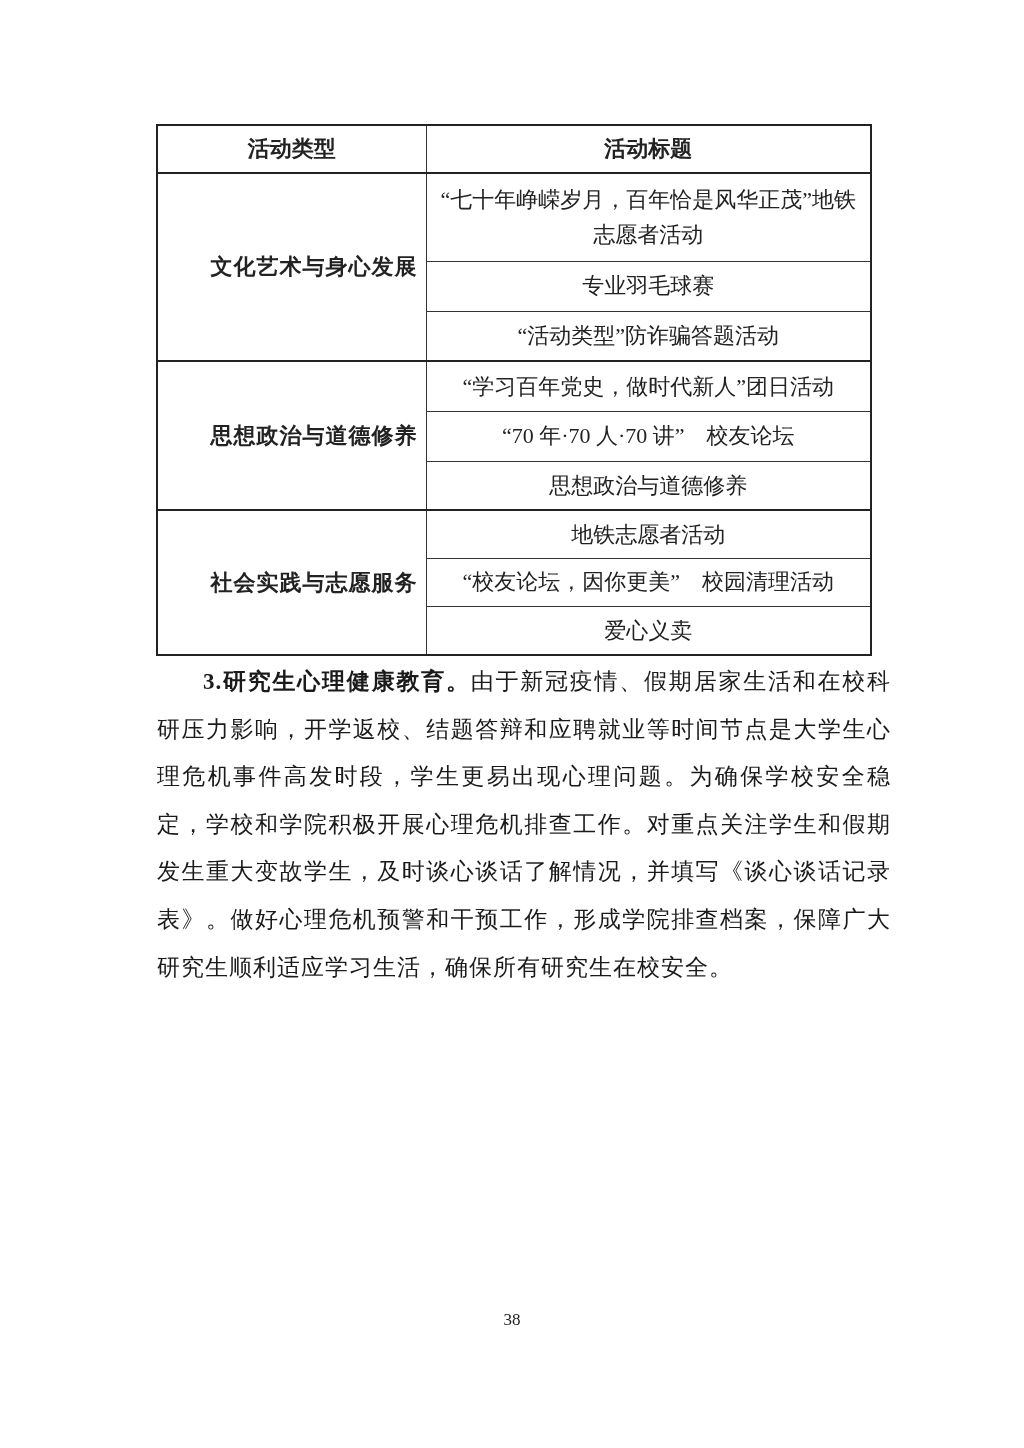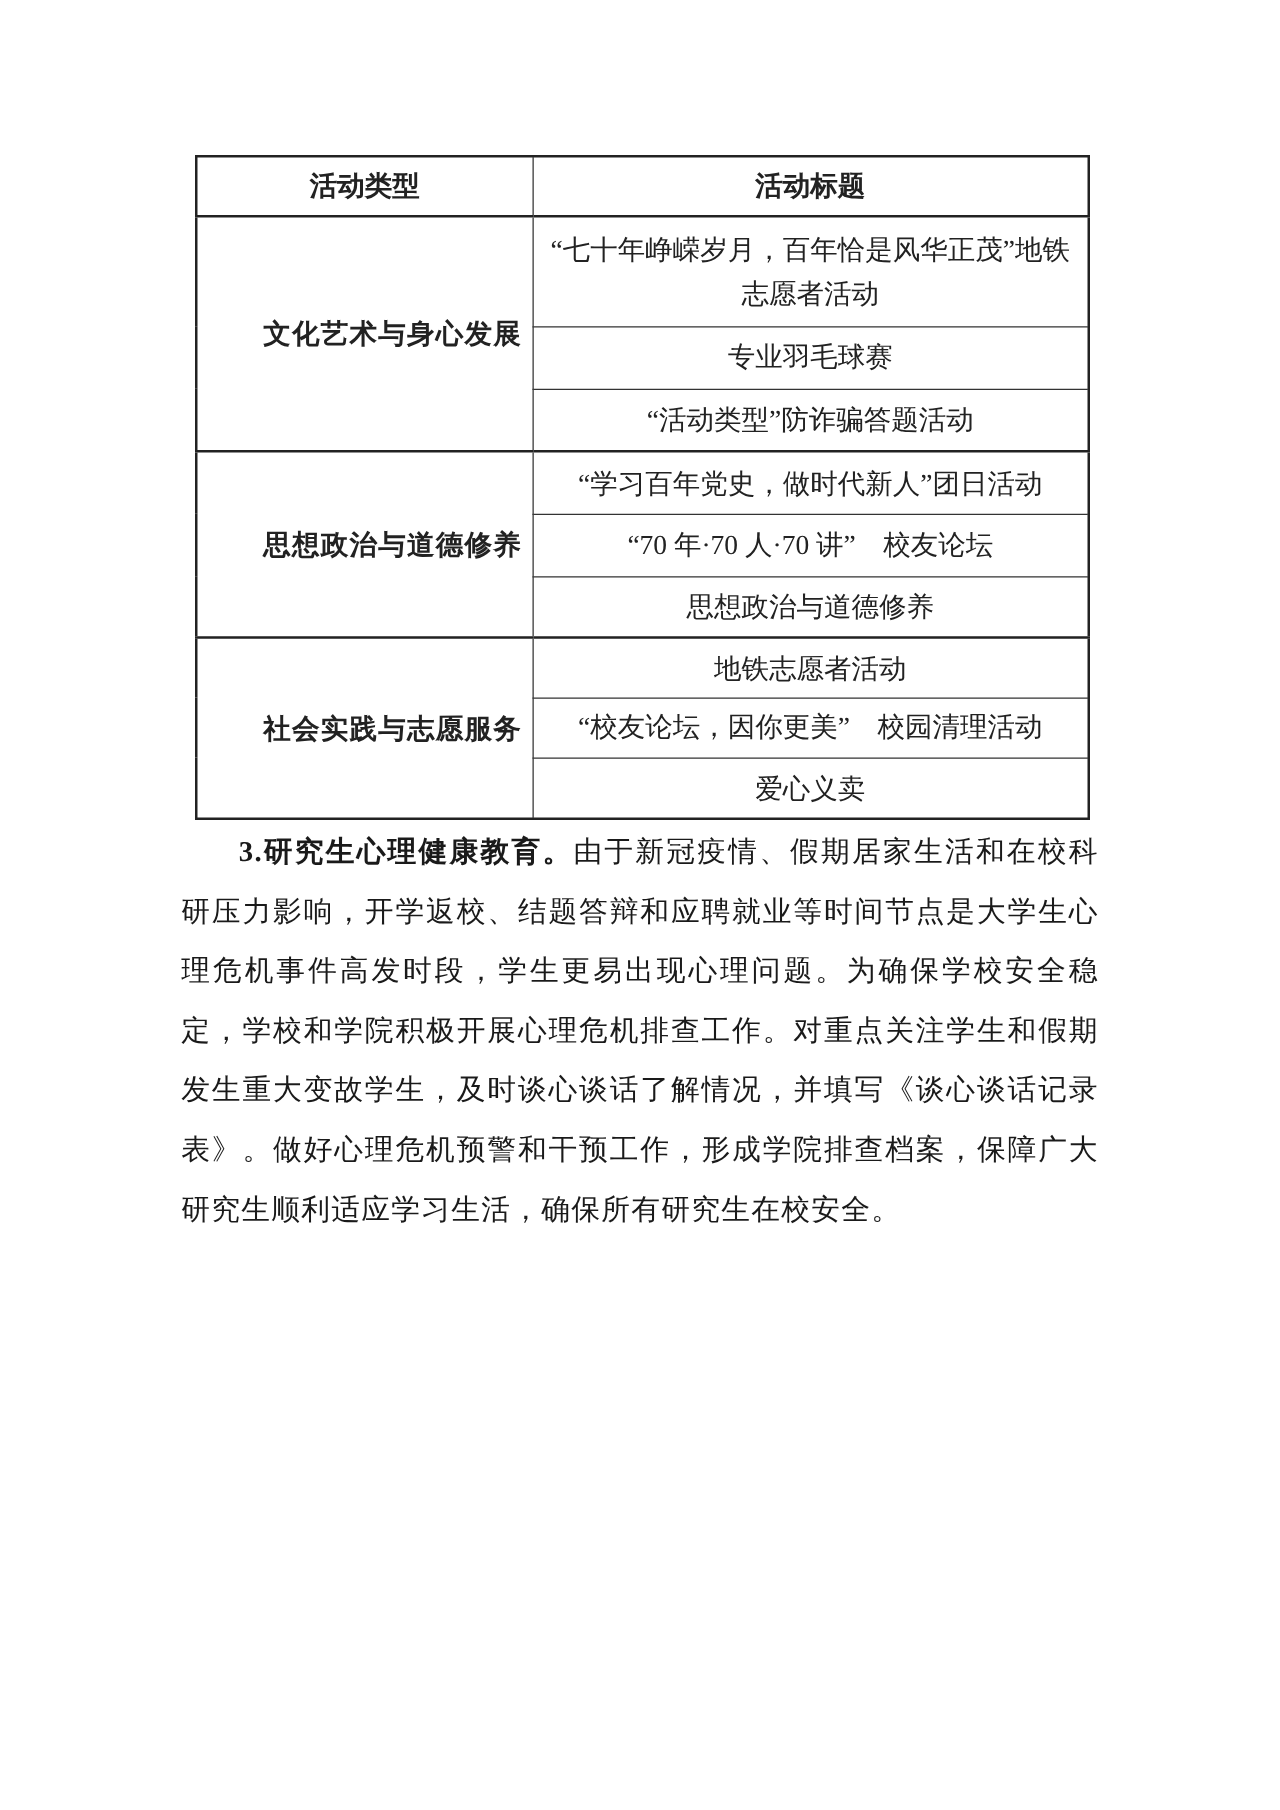--- a/index.html
+++ b/index.html
@@ -38,21 +38,21 @@
   table.activities tr.group-start td{border-top:2px solid #222;}
   table.activities td.cat{font-weight:bold;letter-spacing:1px;text-align:right;}
   tr.h-head{height:48px;}
   tr.h-tall{height:88px;}
   tr.h-50{height:50px;}
   tr.h-49{height:49px;}
   tr.h-48{height:48px;}
   
   .body-text{
     position:absolute;
-    left:145px;top:658px;
+    left:157px;top:658px;
     width:734px;
     font-size:23px;
     line-height:47.6px;
     letter-spacing:1px;
     text-align:justify;
   }
   .body-text p{
     margin:0;
     text-indent:2em;
   }
@@ -116,14 +116,15 @@
       <tr class="h-49">
         <td>爱心义卖</td>
       </tr>
     </tbody>
   </table>
 
   <div class="body-text">
     <p><span class="lead">3.研究生心理健康教育。</span><span>由于新冠疫情、假期居家生活和在校科研压力影响，开学返校、结题答辩和应聘就业等时间节点是大学生心理危机事件高发时段，学生更易出现心理问题。为确保学校安全稳定，学校和学院积极开展心理危机排查工作。对重点关注学生和假期发生重大变故学生，及时谈心谈话了解情况，并填写《谈心谈话记录表》。做好心理危机预警和干预工作，形成学院排查档案，保障广大研究生顺利适应学习生活，确保所有研究生在校安全。</span></p>
   </div>
 
+  <div class="footer">38</div>
 
 </div>
 
 </body></html>

